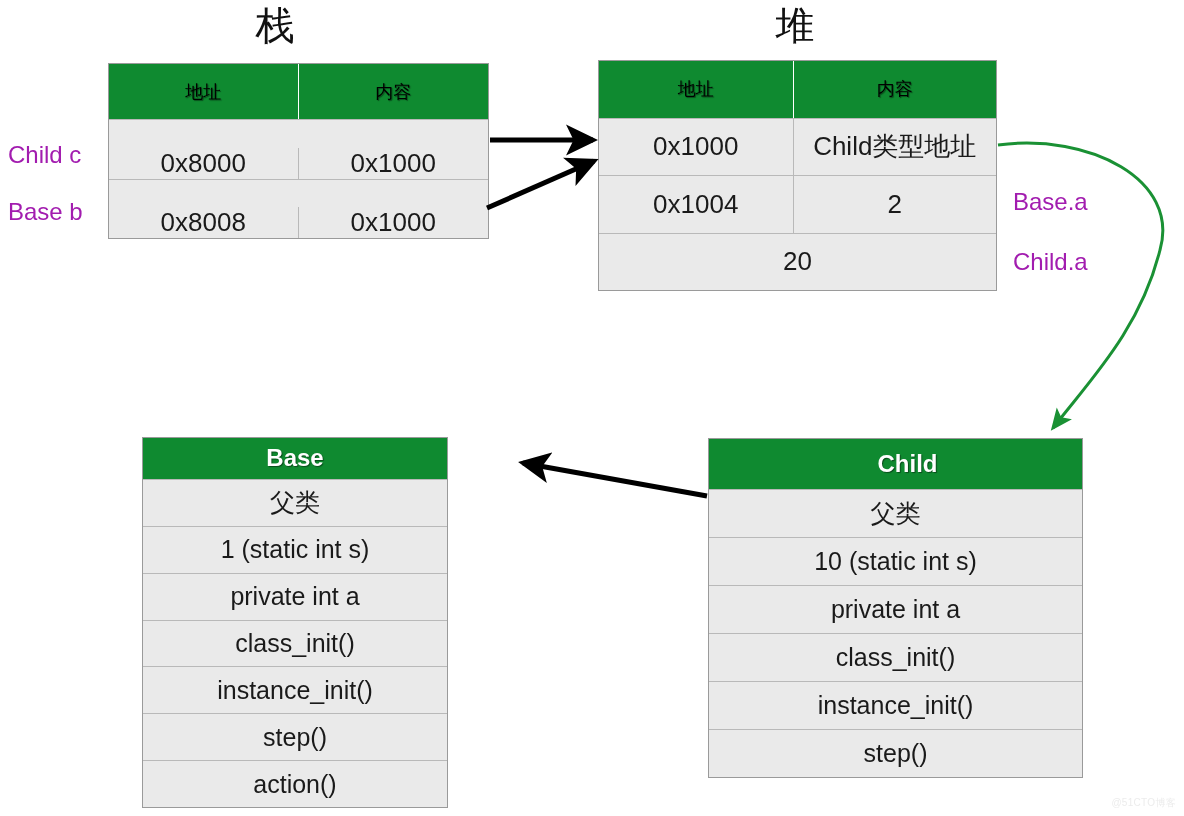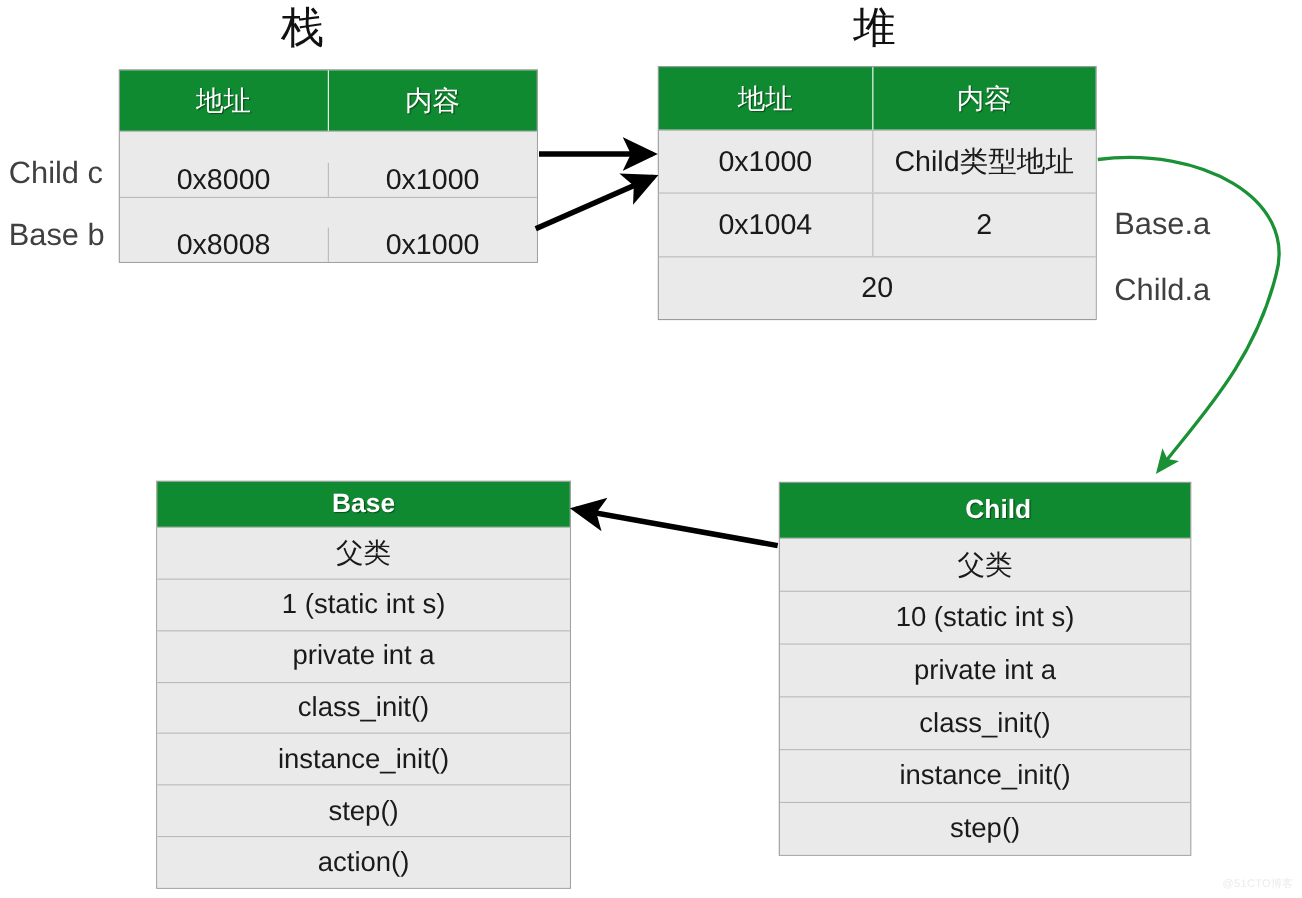--- a/index.html
+++ b/index.html
@@ -58,23 +58,23 @@
     color: #1a1a1a;
     white-space: nowrap;
     overflow: hidden;
   }
 
   
   .kv-table .cell {
     font-size: 26px;
   }
   .kv-table .hdr .cell {
-    font-size: 25px;
+    font-size: 18px;
     font-weight: normal;
-    color: #ffffff;
+    color: #000000;
   }
   .kv-table .col-addr { flex: 0 0 50%; border-right: 1px solid #b9b9b9; }
   .kv-table .col-val  { flex: 1 1 auto; }
   .kv-table .hdr .col-addr { border-right: 1px solid #ffffff; }
 
   #stack-table { left: 108px; top: 63px; width: 381px; height: 176px; }
   #stack-table .hdr { height: 56px; }
   #stack-table .row { height: 60px; align-items: flex-end; }
 
   #heap-table { left: 598px; top: 60px; width: 399px; height: 231px; }
@@ -85,33 +85,33 @@
   
   .class-table .hdr {
     align-items: center;
     justify-content: center;
     font-size: 24px;
   }
   .class-table .row .cell {
     width: 100%;
     font-size: 25px;
   }
-  #base-table { left: 142px; top: 437px; width: 377px; height: 371px; }
+  #base-table { left: 142px; top: 437px; width: 306px; height: 371px; }
   #base-table .hdr { height: 41px; }
   #base-table .row { height: 47px; }
 
   #child-table { left: 708px; top: 438px; width: 375px; height: 340px; }
   #child-table .hdr { height: 50px; padding-left: 24px; }
   #child-table .row { height: 48px; }
 
   
   .side-label {
     position: absolute;
-    font-size: 28px;
-    color: #404040;
+    font-size: 24px;
+    color: #a21caf;
     white-space: nowrap;
     line-height: 1;
   }
 
   
   #arrows {
     position: absolute;
     left: 0; top: 0;
     width: 1184px;
     height: 816px;

